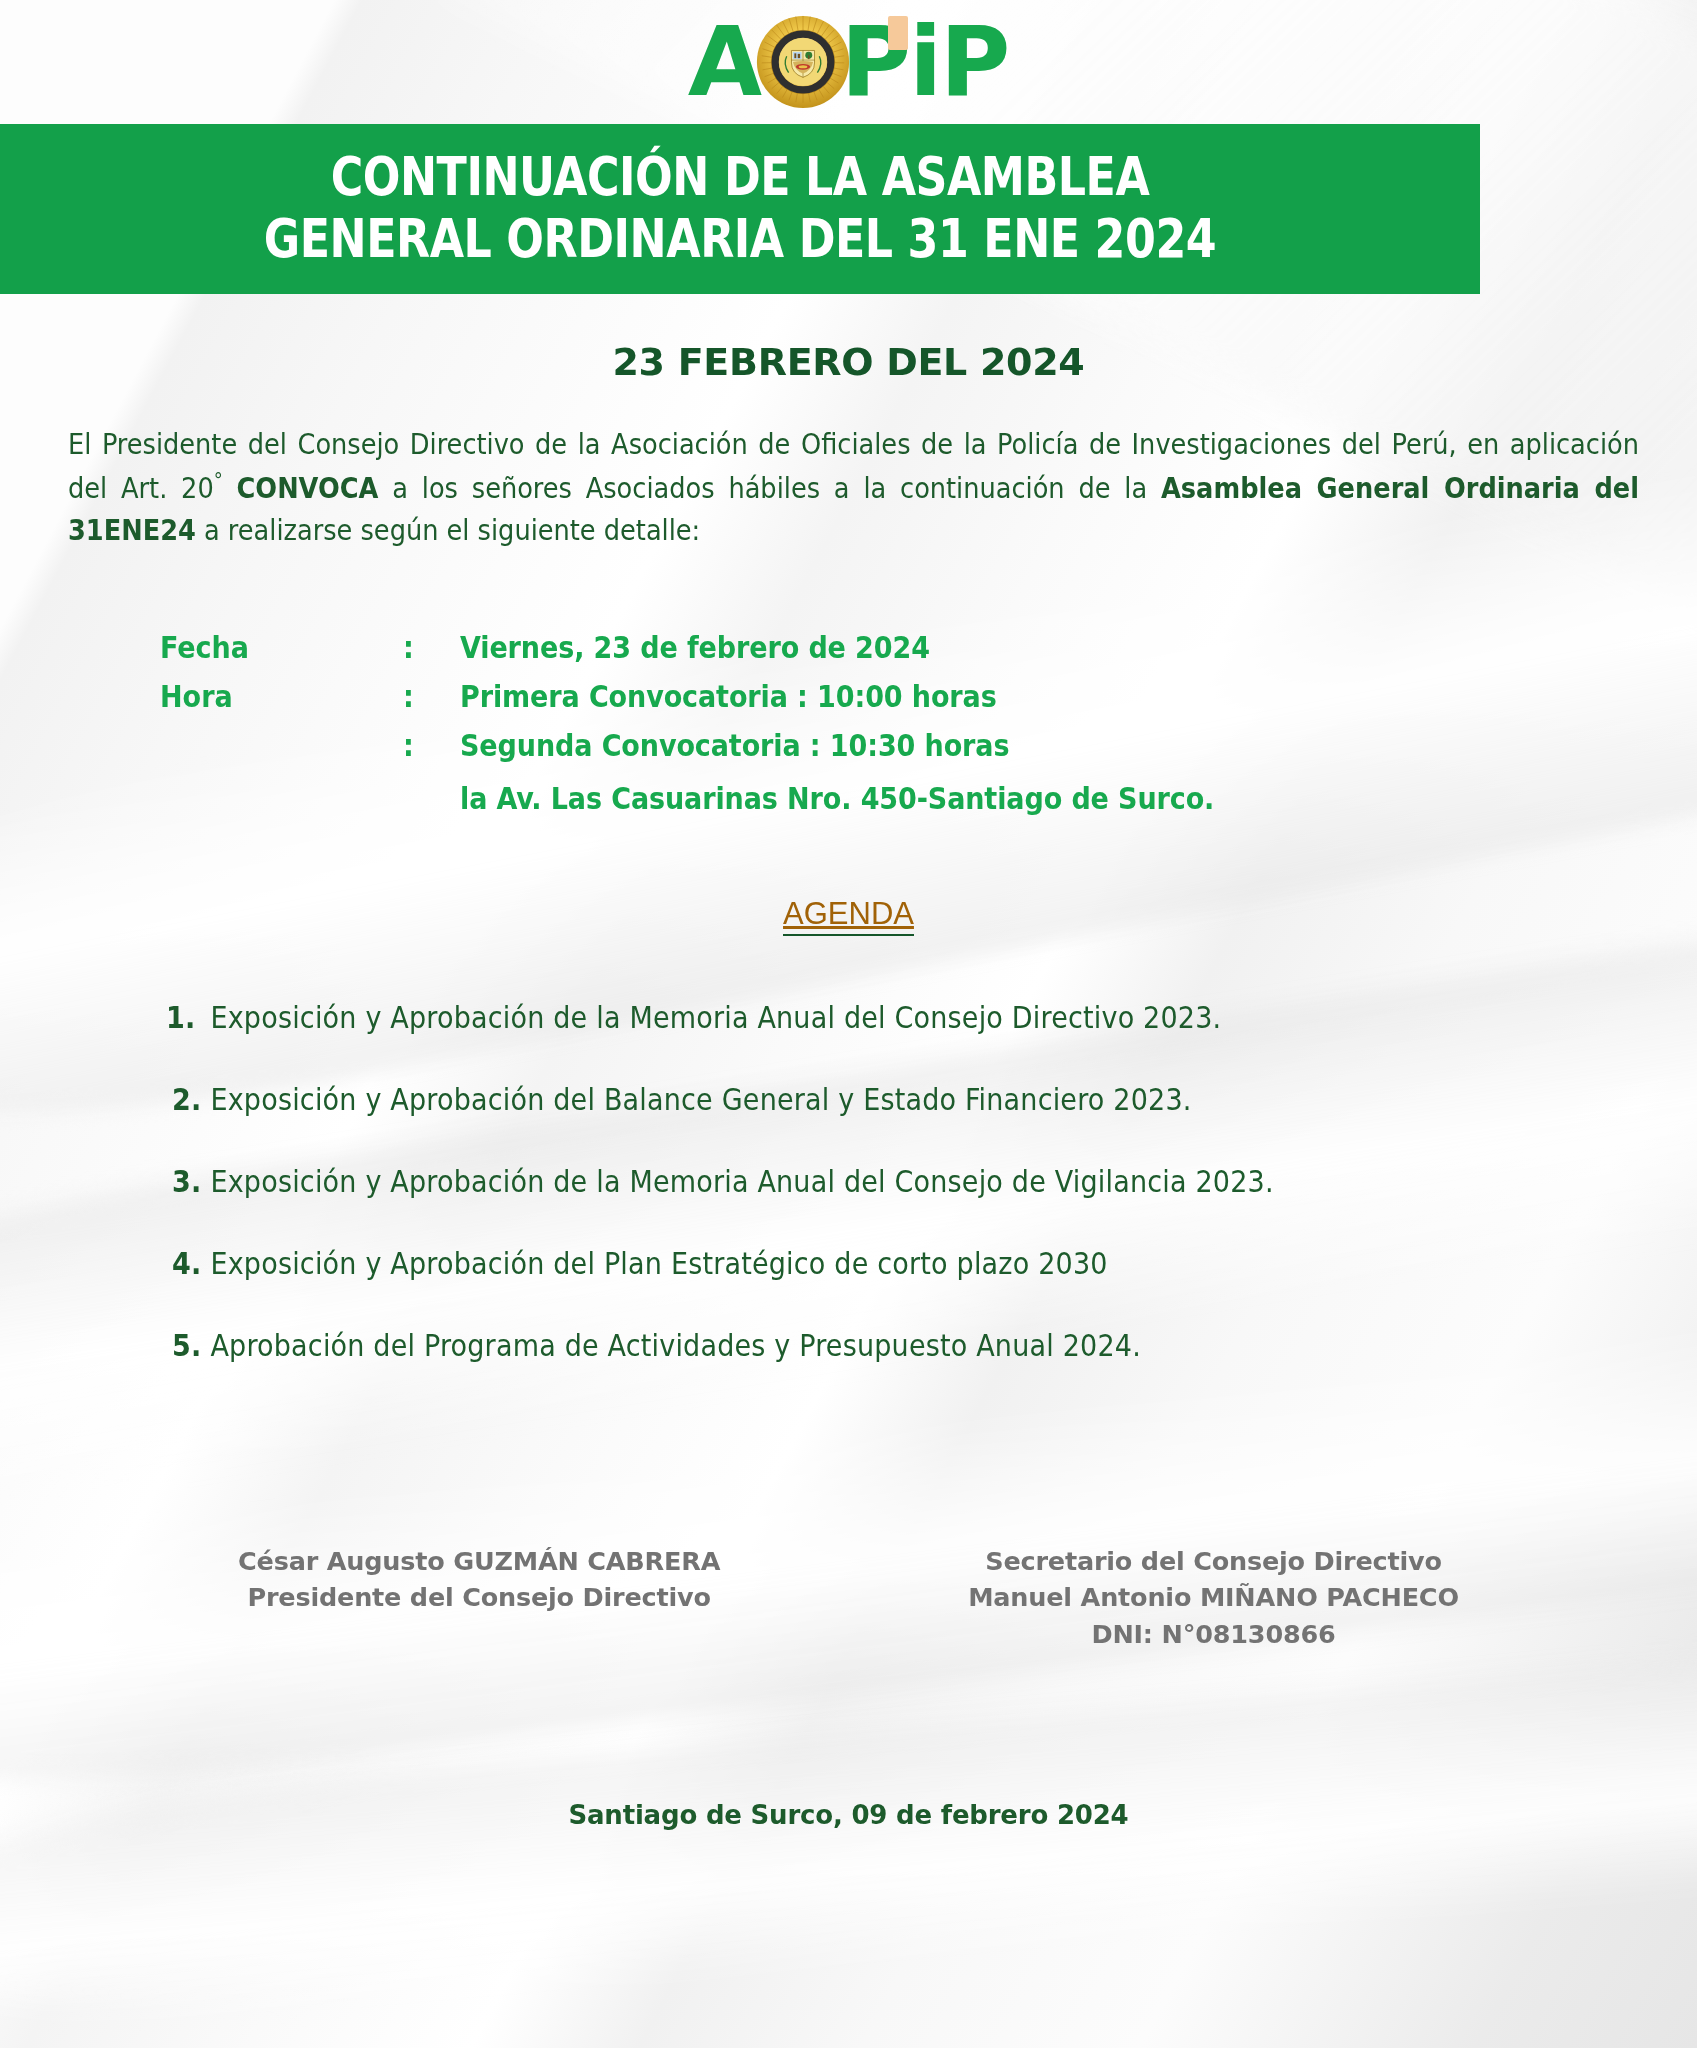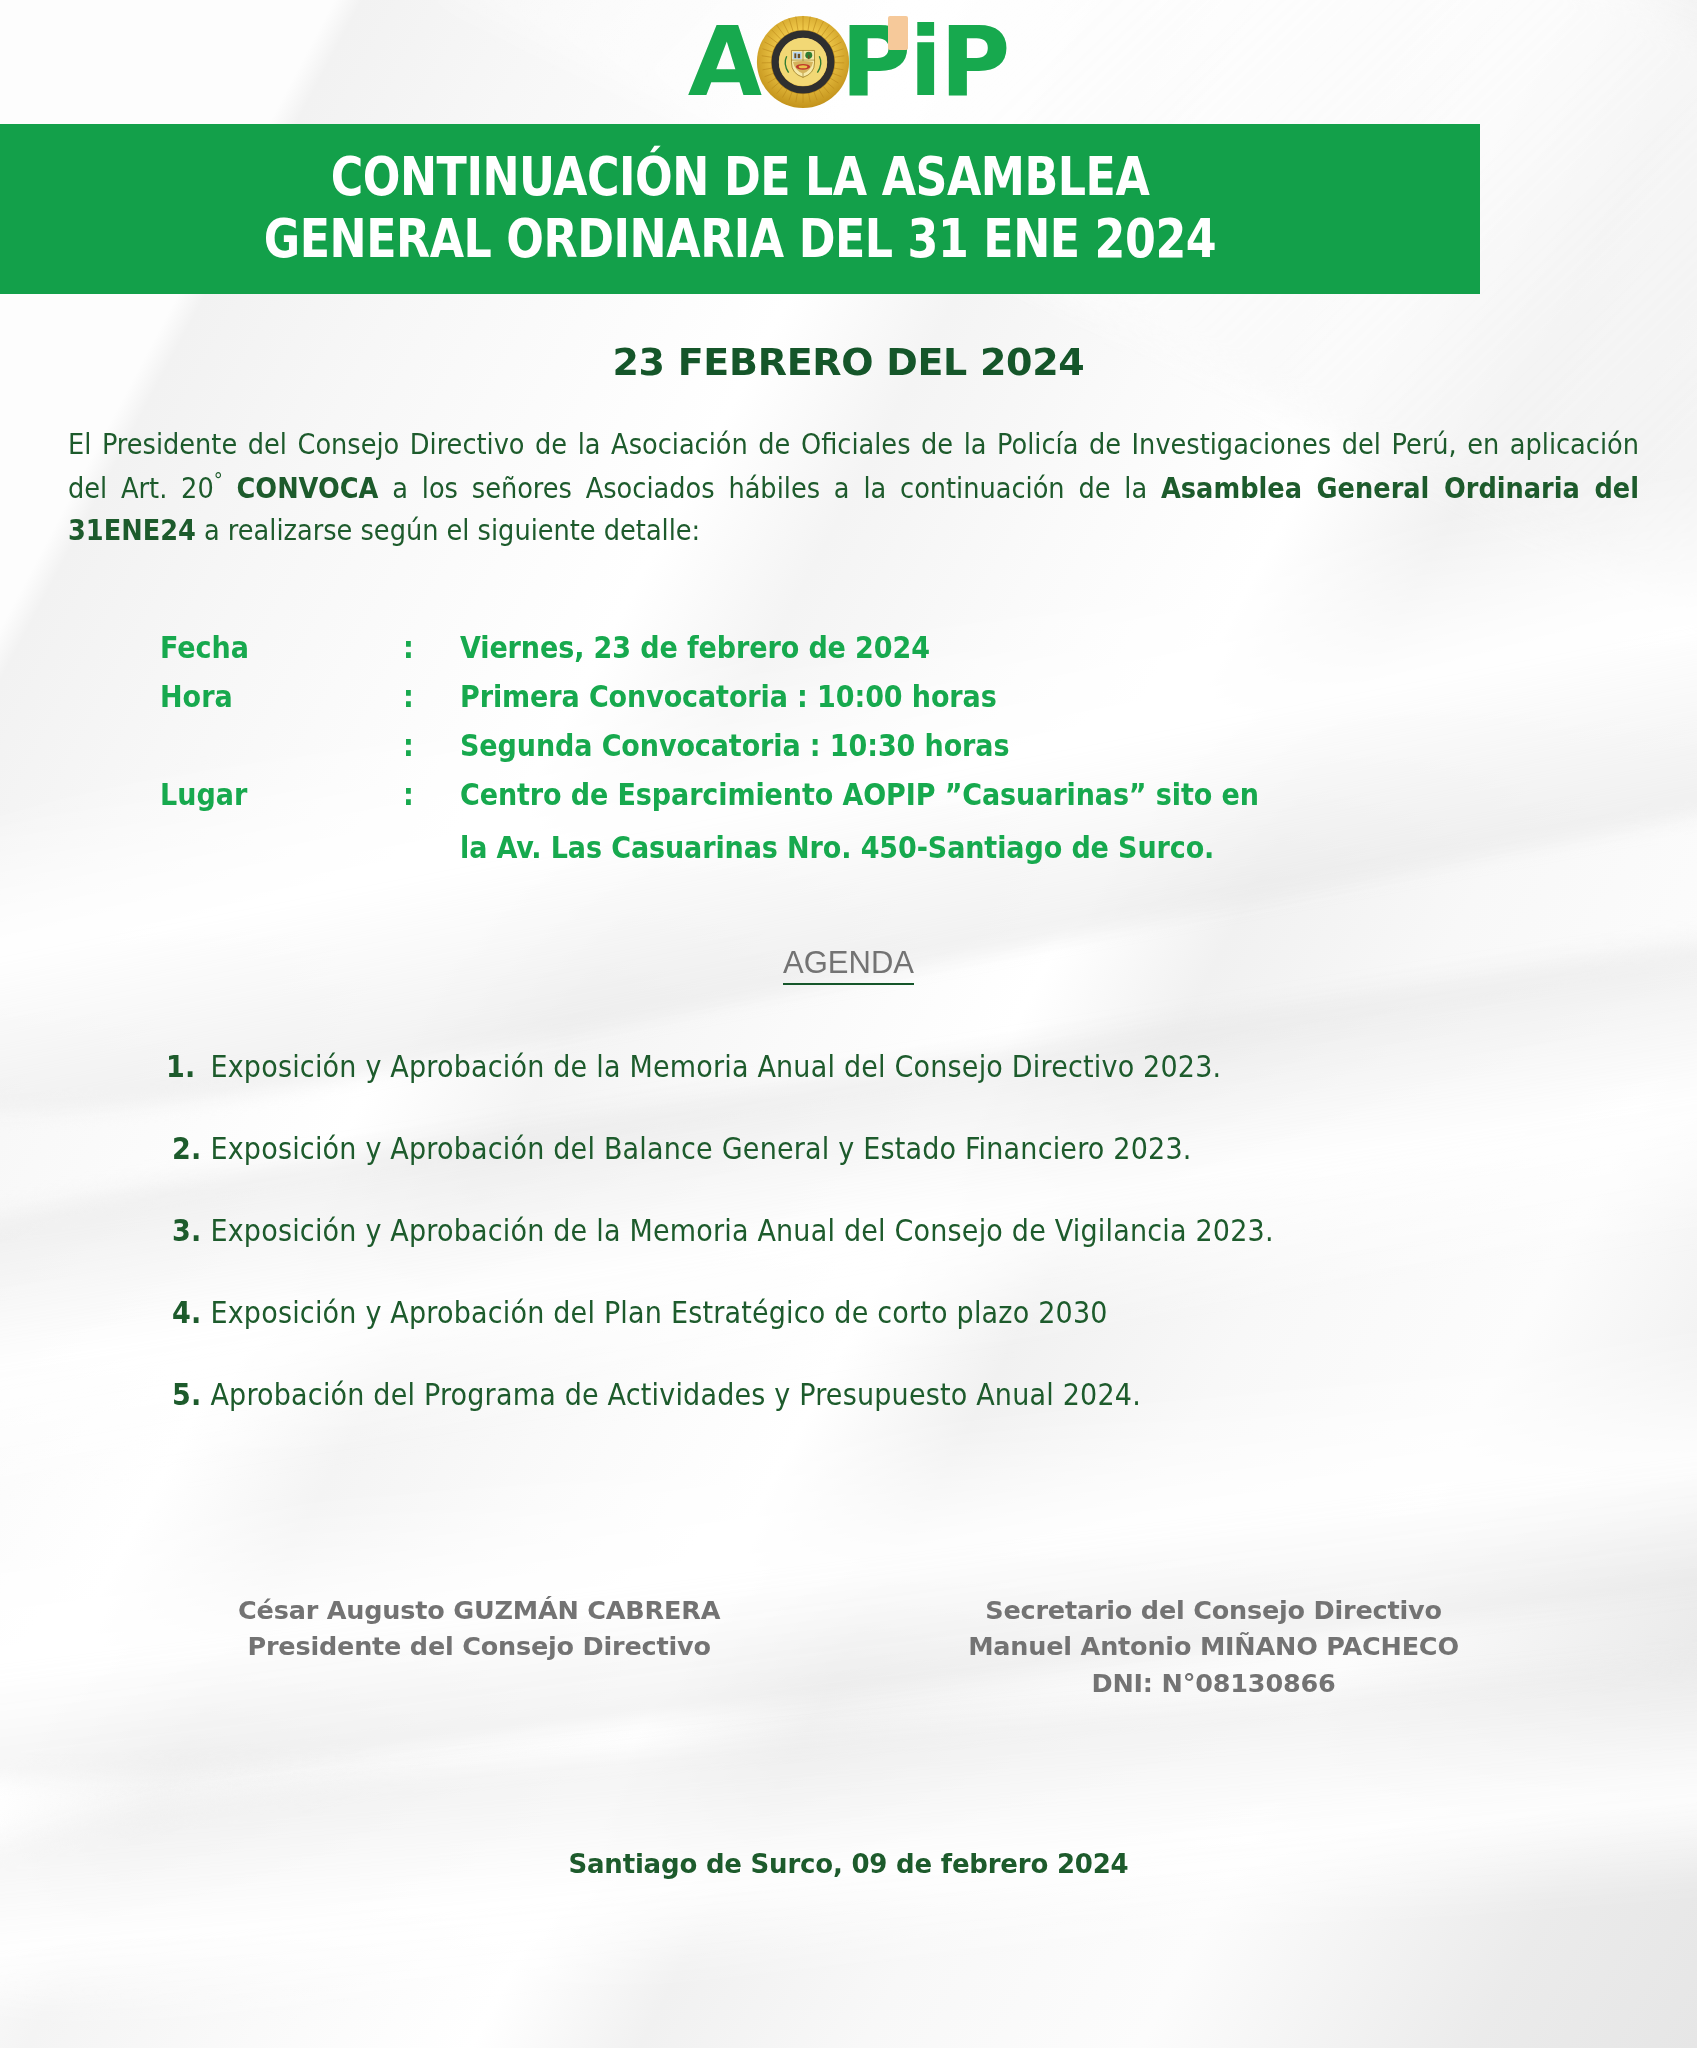--- a/index.html
+++ b/index.html
@@ -173,21 +173,22 @@
   .d-colon { width: 57px; }
   .d-val { letter-spacing: -0.1px; }
   .d-val2 { padding-top: 4px !important; }
 
   
   .agenda-title {
     text-align: center;
     margin-top: 66px;
     font-family: "Liberation Sans", sans-serif;
     font-size: 31px;
-    color: #737373;
+    color: #a16207;
+    text-decoration: underline;
   }
   .agenda-title span {
     border-bottom: 2.5px solid #15562a;
     padding-bottom: 3px;
   }
 
   .agenda-list {
     margin: 68px 0 0 0;
     list-style: none;
   }
@@ -366,25 +367,20 @@
         <td class="d-label">Hora</td>
         <td class="d-colon">:</td>
         <td class="d-val">Primera Convocatoria :  10:00 horas</td>
       </tr>
       <tr>
         <td class="d-label"></td>
         <td class="d-colon">:</td>
         <td class="d-val">Segunda Convocatoria :  10:30 horas</td>
       </tr>
       <tr>
-        <td class="d-label">Lugar</td>
-        <td class="d-colon">:</td>
-        <td class="d-val">Centro de Esparcimiento AOPIP ”Casuarinas” sito en</td>
-      </tr>
-      <tr>
         <td class="d-label"></td>
         <td class="d-colon"></td>
         <td class="d-val d-val2">la Av. Las Casuarinas Nro. 450-Santiago de Surco.</td>
       </tr>
     </tbody>
       </table>
   </div>
 
   <div class="agenda-title">
     <span>AGENDA</span>

